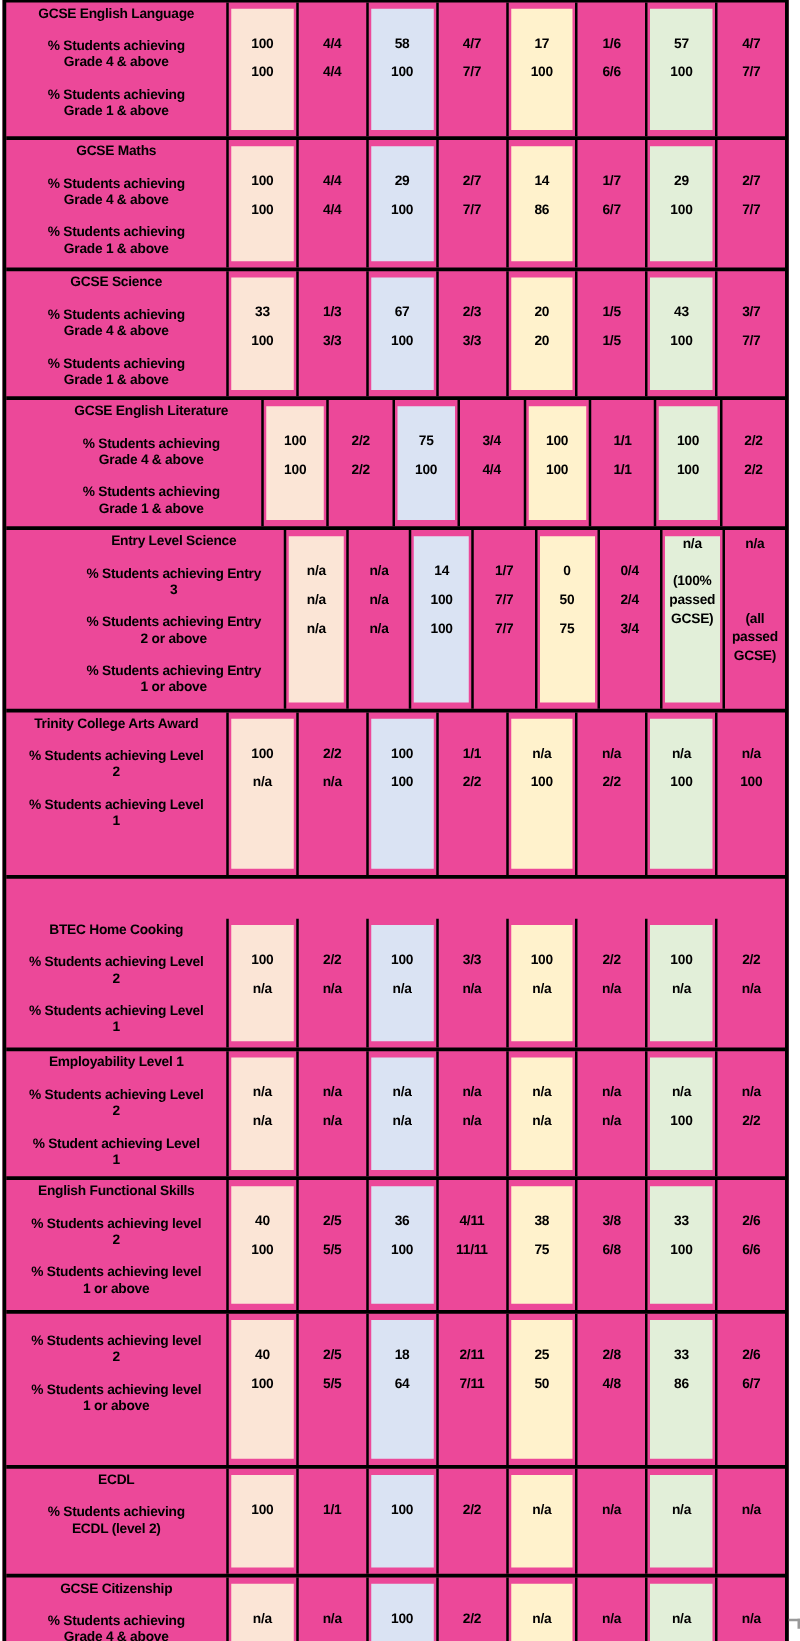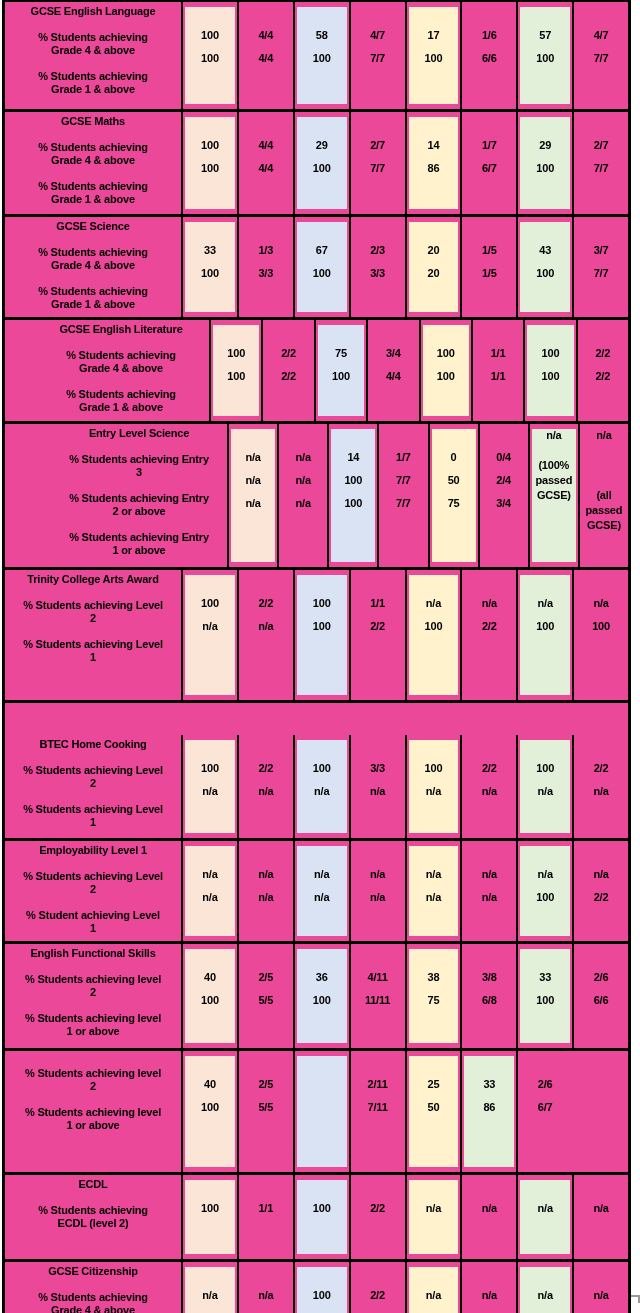--- a/index.html
+++ b/index.html
@@ -689,32 +689,42 @@
         </div>
       </div>
       <div class="cell">
         <div class="vals">
           <div class="val-line">2/5</div>
           <div class="val-line">5/5</div>
         </div>
       </div>
       <div class="cell">
         <div class="cell-fill" style="background: rgb(218, 227, 243);"></div>
+        <div class="vals">
+          <div class="val-line">18</div>
+          <div class="val-line">64</div>
+        </div>
       </div>
       <div class="cell">
         <div class="vals">
           <div class="val-line">2/11</div>
           <div class="val-line">7/11</div>
         </div>
       </div>
       <div class="cell">
         <div class="cell-fill" style="background: rgb(255, 242, 204);"></div>
         <div class="vals">
           <div class="val-line">25</div>
           <div class="val-line">50</div>
+        </div>
+      </div>
+      <div class="cell">
+        <div class="vals">
+          <div class="val-line">2/8</div>
+          <div class="val-line">4/8</div>
         </div>
       </div>
       <div class="cell">
         <div class="cell-fill" style="background: rgb(226, 239, 217);"></div>
         <div class="vals">
           <div class="val-line">33</div>
           <div class="val-line">86</div>
         </div>
       </div>
       <div class="cell">

